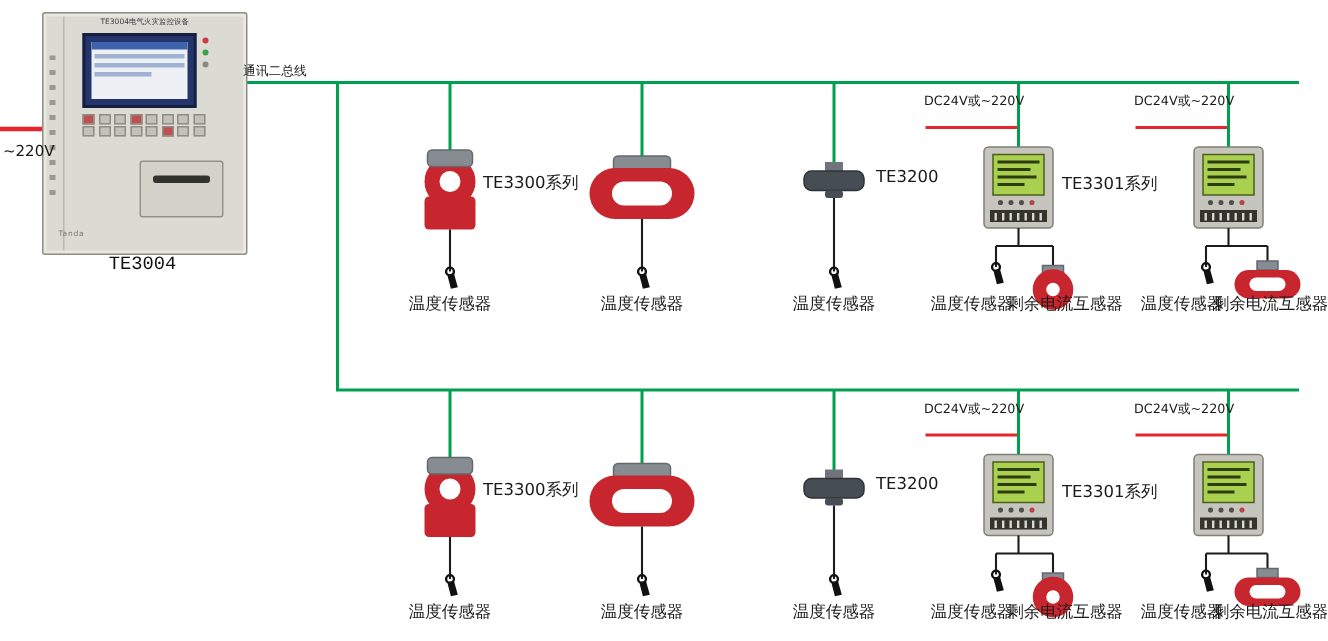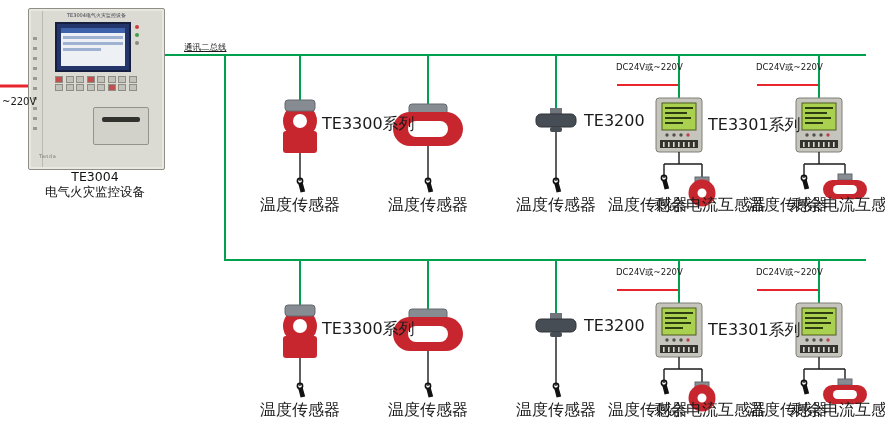--- a/index.html
+++ b/index.html
@@ -7,21 +7,21 @@
          font-family:"DejaVu Sans",sans-serif;}
   .stage svg{position:absolute;left:0;top:0;}
   .bus{stroke:#00a14e;stroke-width:2;fill:none;}
   .pwr{stroke:#e8242c;stroke-width:2;fill:none;}
   .mains{stroke:#e8242c;stroke-width:3;fill:none;}
   .cable{stroke:#1c1c1c;stroke-width:1.4;fill:none;}
   .red-fill{fill:#c8262e;}
   .red-ring{stroke:#c8262e;fill:none;}
   .hole{fill:#ffffff;}
   .cap{fill:#878c93;stroke:#64686e;stroke-width:1;}
-  .lbl{position:absolute;font-size:16px;color:#1a1a1a;white-space:nowrap;}
+  .lbl{position:absolute;font-size:11px;color:#1a1a1a;white-space:nowrap;}
   .lbl.center{transform:translateX(-50%);}
   .lbl-sm{position:absolute;font-size:8.5px;color:#1a1a1a;white-space:nowrap;}
   .cab-lbl{position:absolute;font-size:12.5px;color:#111;white-space:nowrap;transform:translateX(-50%);}
   
   .cabinet{position:absolute;left:28px;top:8px;width:135px;height:160px;background:#dbdbd3;
            border:1px solid #8f8f87;border-radius:2px;box-shadow:inset 0 0 0 2px #e8e8e0;}
   .seam{position:absolute;left:13px;top:2px;bottom:2px;width:0;border-left:1px solid #b9b9b1;}
   .vents{position:absolute;left:4px;top:28px;width:4px;height:96px;
          background:repeating-linear-gradient(#9a9a90 0 3px,transparent 3px 10px);}
   .plate{position:absolute;top:3px;left:0;right:0;text-align:center;font-size:5px;line-height:6px;color:#3a3a46;}
@@ -180,28 +180,27 @@
         <i class="key"></i>
         <i class="key"></i>
     </div>
     <div class="printer">
       <div class="printer-slot"></div>
     </div>
     <div class="brand">Tanda</div>
   </div>
 
   <div class="lbl" style="left:2px;top:64px;font-size:10px;margin-top:32px;">~220V</div>
-  <div class="lbl-sm" style="left:184px;top:42px;text-decoration:underline;">通讯二总线</div>
+  <div class="lbl-sm" style="left:162px;top:42px;">通讯二总线</div>
   <div class="lbl-sm" style="left:616px;top:62px;">DC24V或~220V</div>
   <div class="lbl-sm" style="left:756px;top:62px;">DC24V或~220V</div>
   <div class="lbl-sm" style="left:616px;top:267px;">DC24V或~220V</div>
   <div class="lbl-sm" style="left:756px;top:267px;">DC24V或~220V</div>
 
-  <div class="cab-lbl" style="left:95px;top:169px;">TE3004</div>
-  <div class="cab-lbl" style="left:95px;top:184px;">电气火灾监控设备</div>
+  <div class="cab-lbl" style="left:95px;top:169px;font-family:Liberation Mono, monospace;">TE3004</div>
 
   <div class="lbl" style="left:322px;top:114px;">TE3300系列</div>
   <div class="lbl" style="left:584px;top:111px;">TE3200</div>
   <div class="lbl" style="left:708px;top:115px;">TE3301系列</div>
 
   <div class="lbl" style="left:322px;top:319px;">TE3300系列</div>
   <div class="lbl" style="left:584px;top:316px;">TE3200</div>
   <div class="lbl" style="left:708px;top:320px;">TE3301系列</div>
 
   <div class="lbl center" style="left:300px;top:195px;">温度传感器</div>

